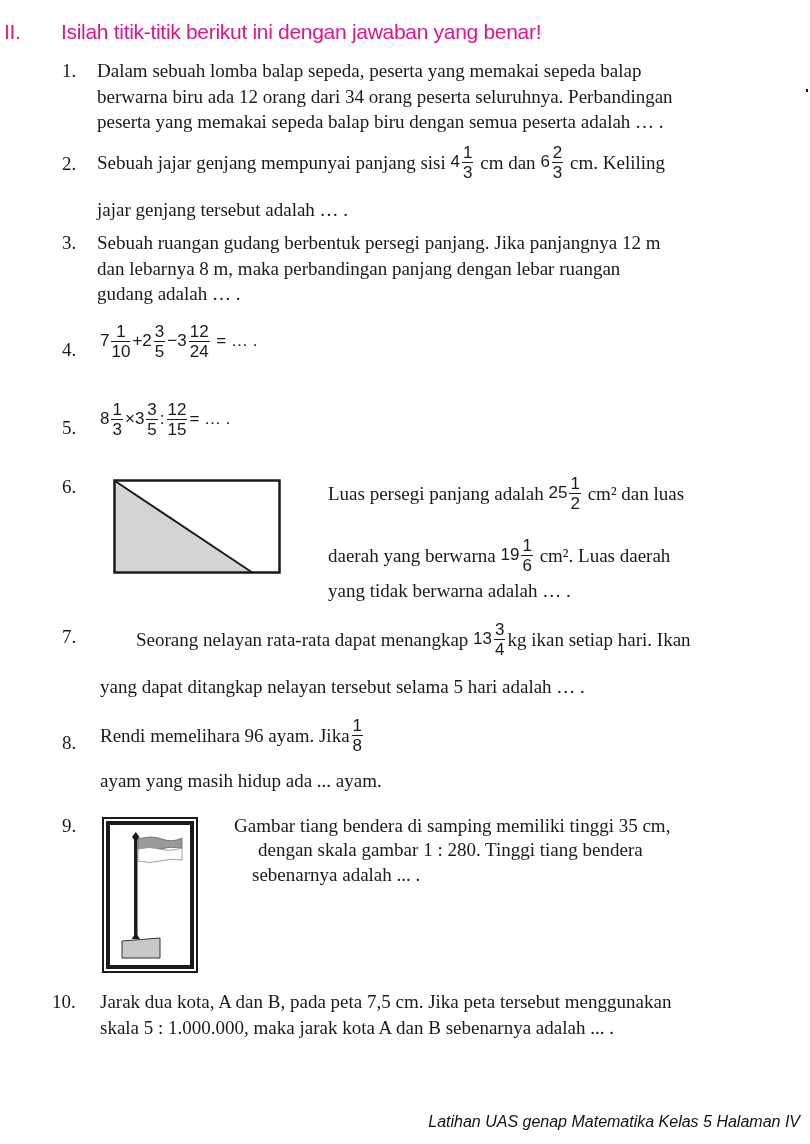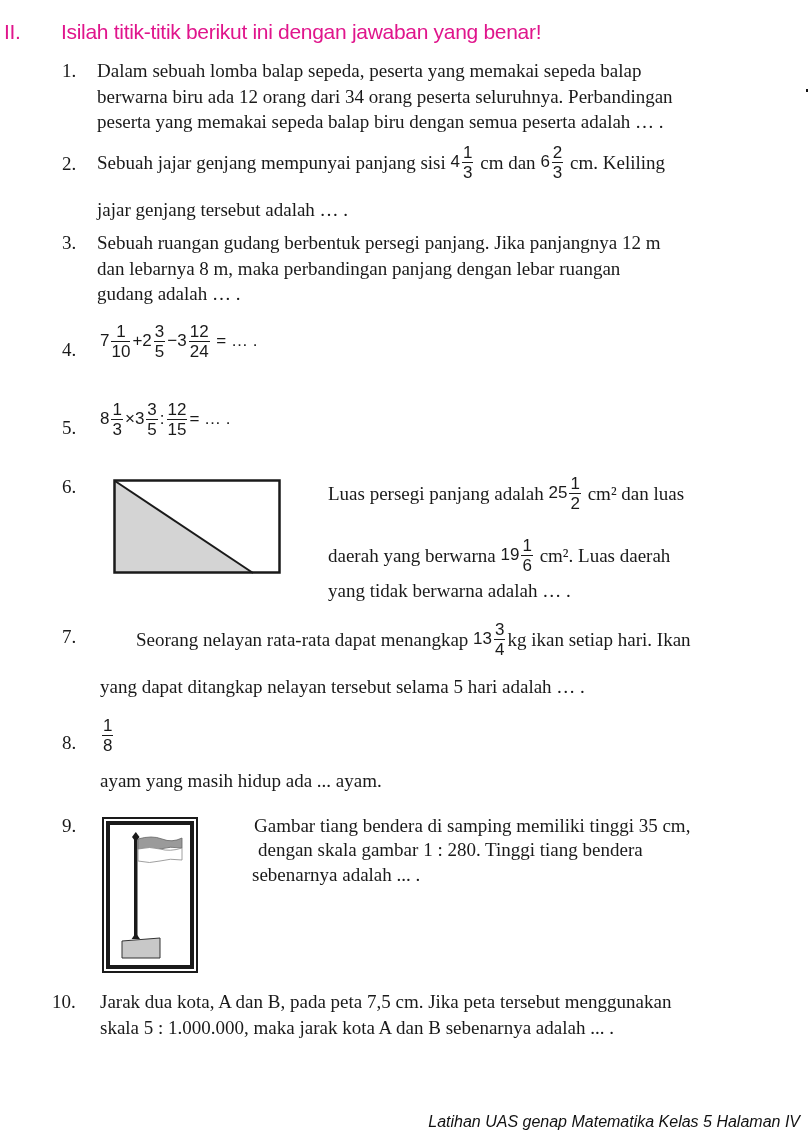--- a/index.html
+++ b/index.html
@@ -94,38 +94,38 @@
   <div class="line" style="left:38px;top:8px;margin-left:36px;">
     <span style="vertical-align:middle;">Seorang nelayan rata-rata dapat menangkap</span>
     <span class="mixed"><span>13</span><span class="frac"><span class="n">3</span><span class="d">4</span></span></span><span style="vertical-align:middle;">kg ikan setiap hari. Ikan</span>
   </div>
   <div class="line" style="left:38px;top:62px;">yang dapat ditangkap nelayan tersebut selama 5 hari adalah … .</div>
 </div>
 
 <div class="q" style="left:62px;top:716px;width:722px;">
   <span class="qn" style="top:14px;">8.</span>
   <div class="line" style="left:38px;top:0;">
-    <span class="mixed"><span class="frac"><span class="n">1</span><span class="d">8</span></span></span>
+    <span style="vertical-align:middle;">Rendi memelihara 96 ayam. Jika</span><span class="mixed"><span class="frac"><span class="n">1</span><span class="d">8</span></span></span>
   </div>
   <div class="line" style="left:38px;top:52px;">ayam yang masih hidup ada ... ayam.</div>
 </div>
 
 <div class="q" style="left:62px;top:813px;width:722px;">
   <span class="qn">9.</span>
   <svg style="position:absolute;left:40px;top:4px;" width="96" height="156" viewBox="0 0 96 156">
     <rect x="1" y="1" width="94" height="154" fill="none" stroke="#1a1a1a" stroke-width="2"></rect>
     <rect x="6" y="6" width="84" height="144" fill="none" stroke="#1a1a1a" stroke-width="4"></rect>
     <rect x="32" y="20" width="3.5" height="102" fill="#1a1a1a"></rect>
     <polygon points="33.8,15 37.5,20 33.8,25 30,20" fill="#1a1a1a"></polygon>
     <path d="M36 22 Q50 18 60 22 T80 21 L80 31 Q68 29 58 32 T36 32 Z" fill="#9a9a9a" stroke="#666" stroke-width="0.8"></path>
     <path d="M36 32 Q48 29 58 32 T80 31 L80 43 Q68 41 58 44 T36 44 Z" fill="#fff" stroke="#888" stroke-width="0.8"></path>
     <polygon points="33.8,116 38,122 29.6,122" fill="#1a1a1a"></polygon>
     <path d="M20 124 L58 121 L58 141 L20 141 Z" fill="#c8c8c8" stroke="#333" stroke-width="1"></path>
   </svg>
-  <div class="line" style="left:192px;top:0;">Gambar tiang bendera di samping memiliki tinggi 35 cm,</div>
+  <div class="line" style="left:172px;top:0;">Gambar tiang bendera di samping memiliki tinggi 35 cm,</div>
   <div class="line" style="left:196px;top:24px;">dengan skala gambar 1 : 280. Tinggi tiang bendera</div>
   <div class="line" style="left:190px;top:49px;">sebenarnya adalah ... .</div>
 </div>
 
 <div class="q" style="left:52px;top:989px;width:740px;">
   <span class="qn">10.</span>
   <div class="line" style="left:48px;top:0;">Jarak dua kota, A dan B, pada peta 7,5 cm. Jika peta tersebut menggunakan</div>
   <div class="line" style="left:48px;top:26px;">skala 5 : 1.000.000, maka jarak kota A dan B sebenarnya adalah ... .</div>
 </div>
 

